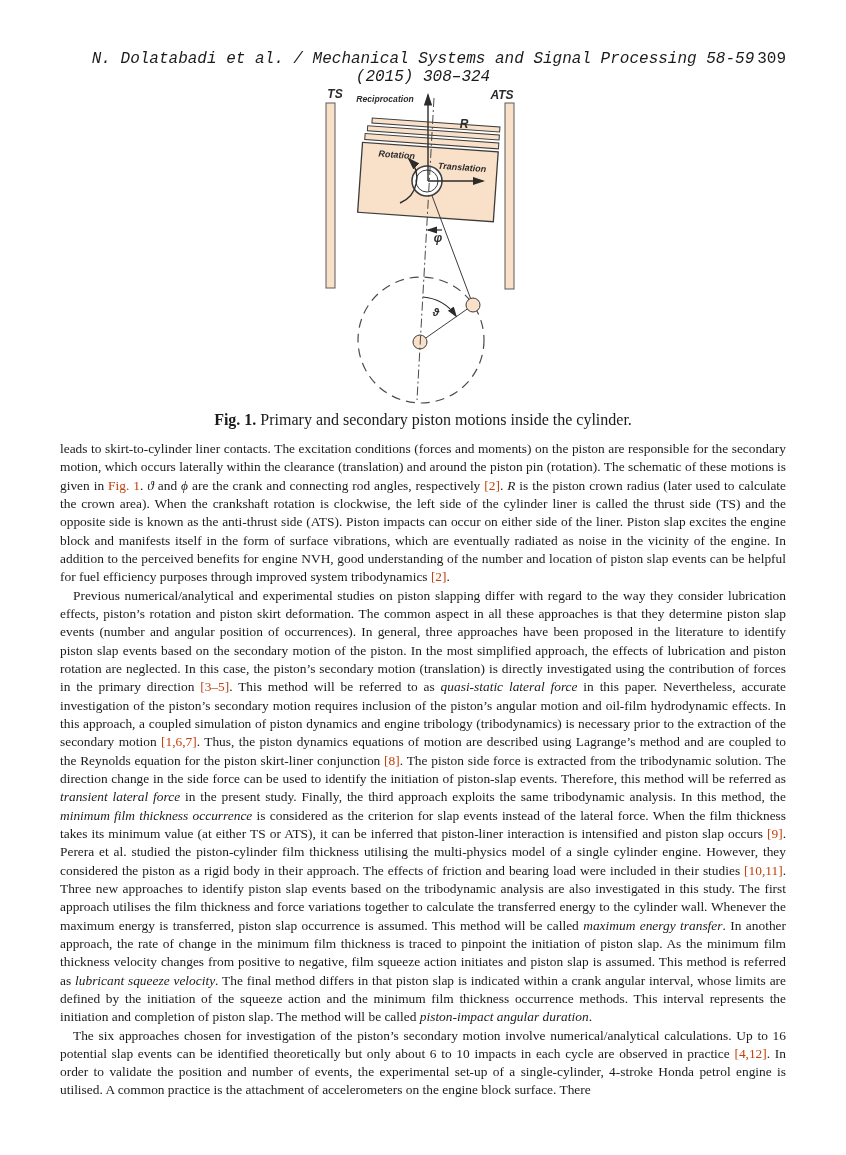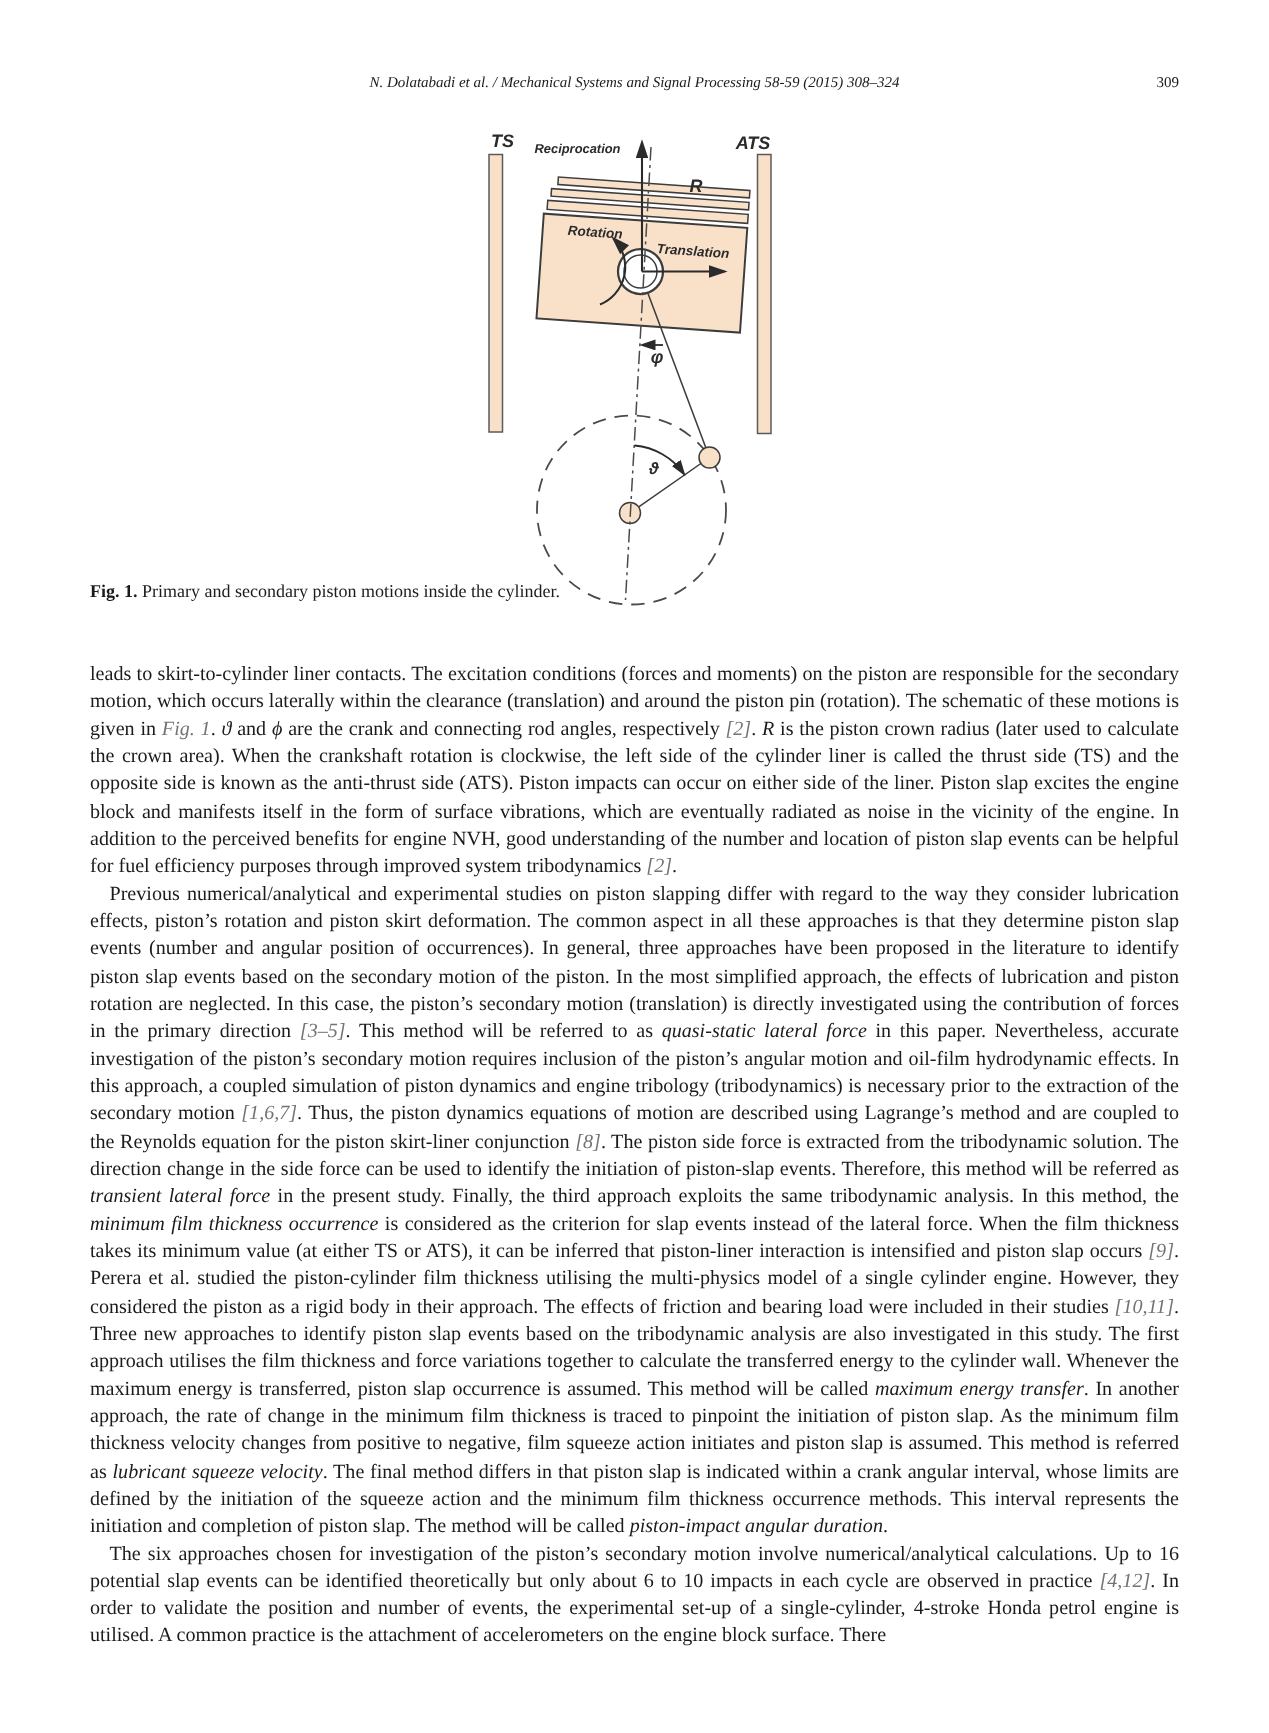--- a/index.html
+++ b/index.html
@@ -1,32 +1,32 @@
 <!DOCTYPE html>
 <html><head>
 <meta charset="utf-8">
 <style>
   html,body{margin:0;padding:0;background:#ffffff;}
   #page{position:relative;width:846px;height:1155px;background:#ffffff;overflow:hidden;
         font-family:"Liberation Serif","DejaVu Serif",serif;color:#1b1b1b;}
   
-  #hdr{position:absolute;top:50px;left:60px;width:726px;height:16px;font-size:10px;}
+  #hdr{position:absolute;top:50px;left:60px;width:726px;height:16px;font-size:16px;font-family:Liberation Mono, monospace;}
   #hdr .cite{position:absolute;left:0;right:0;text-align:center;font-style:italic;}
   #hdr .pageno{position:absolute;right:0;top:0;font-style:normal;text-align:center;}
   
   #figwrap{position:absolute;left:318px;top:85px;width:210px;height:322px;}
-  #figcap{position:absolute;top:387px;left:60px;width:726px;text-align:left;font-size:12px;}
+  #figcap{position:absolute;top:411px;left:60px;width:726px;text-align:center;font-size:16px;}
   #figcap .cl{font-weight:bold;}
   
   #article{position:absolute;left:60px;top:440px;width:726px;font-size:13.4px;
            line-height:18.33px;text-align:justify;}
   #article p{margin:0;padding:0;}
   #article p.indent{text-indent:13px;}
   .ital{font-style:italic;}
-  .cite-link{color:#737373;text-decoration:none;cursor:pointer;font-style:italic;}
+  .cite-link{color:#c2410c;text-decoration:none;cursor:pointer;}
   
   .figlbl{font-family:"Liberation Sans","DejaVu Sans",sans-serif;font-weight:bold;font-style:italic;fill:#2b2b2b;}
 </style>
 </head>
 <body>
 
 <div id="page">
 
   <div id="hdr">
     <div class="cite">N. Dolatabadi et al. / Mechanical Systems and Signal Processing 58-59 (2015) 308–324</div>

